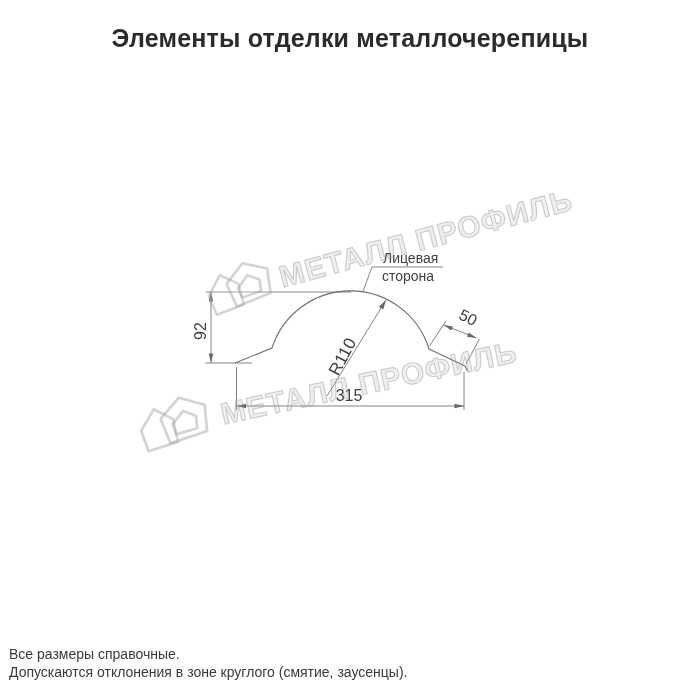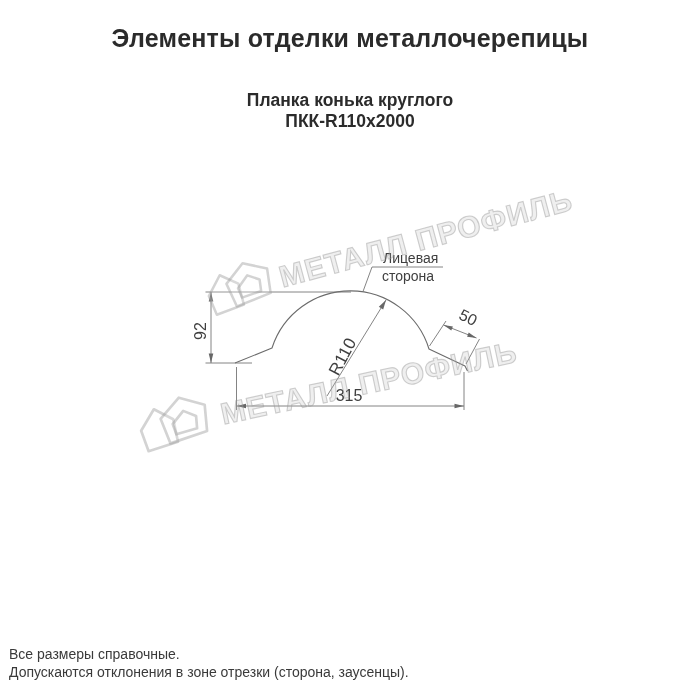--- a/index.html
+++ b/index.html
@@ -42,24 +42,20 @@
     font-size:14px; color:#3a3a3a; line-height:17.5px;
   }
 </style>
 </head>
 <body>
 
 <div class="page">
 
   <div class="title">Элементы отделки металлочерепицы</div>
 
-  <div class="subtitle">
-    <div>Планка конька круглого</div>
-    <div>ПКК-R110х2000</div>
-  </div>
 
   <svg class="drawing" width="700" height="700" viewBox="0 0 700 700">
 
     <g>
       <path class="profile" d="M 235 363 L 272 348 A 82.3 82.3 0 0 1 429 349 L 465 366 L 467.5 371"></path>
     </g>
 
     <g>
       <path class="dline" d="M 205.5 292 H 351"></path>
       <path class="dline" d="M 205.5 363 H 252"></path>
@@ -113,16 +109,16 @@
     <svg class="wm-logo" width="84" height="66" viewBox="0 0 100 86">
       <path d="M5 42 L27 18 L49 36 L49 66 L9 70 Z"></path>
       <path d="M33 32 L62 10 L93 26 L89 60 L39 66 Z"></path>
       <path d="M47 42 L64 28 L79 38 L77 54 L49 56 Z"></path>
     </svg>
     <span class="wm-text">МЕТАЛЛ ПРОФИЛЬ</span>
   </div>
 
   <div class="footer">
     <div>Все размеры справочные.</div>
-    <div>Допускаются отклонения в зоне отрезки (сторона, заусенцы).</div>
+    <div>Допускаются отклонения в зоне круглого (смятие, заусенцы).</div>
   </div>
 
 </div>
 
 </body></html>

